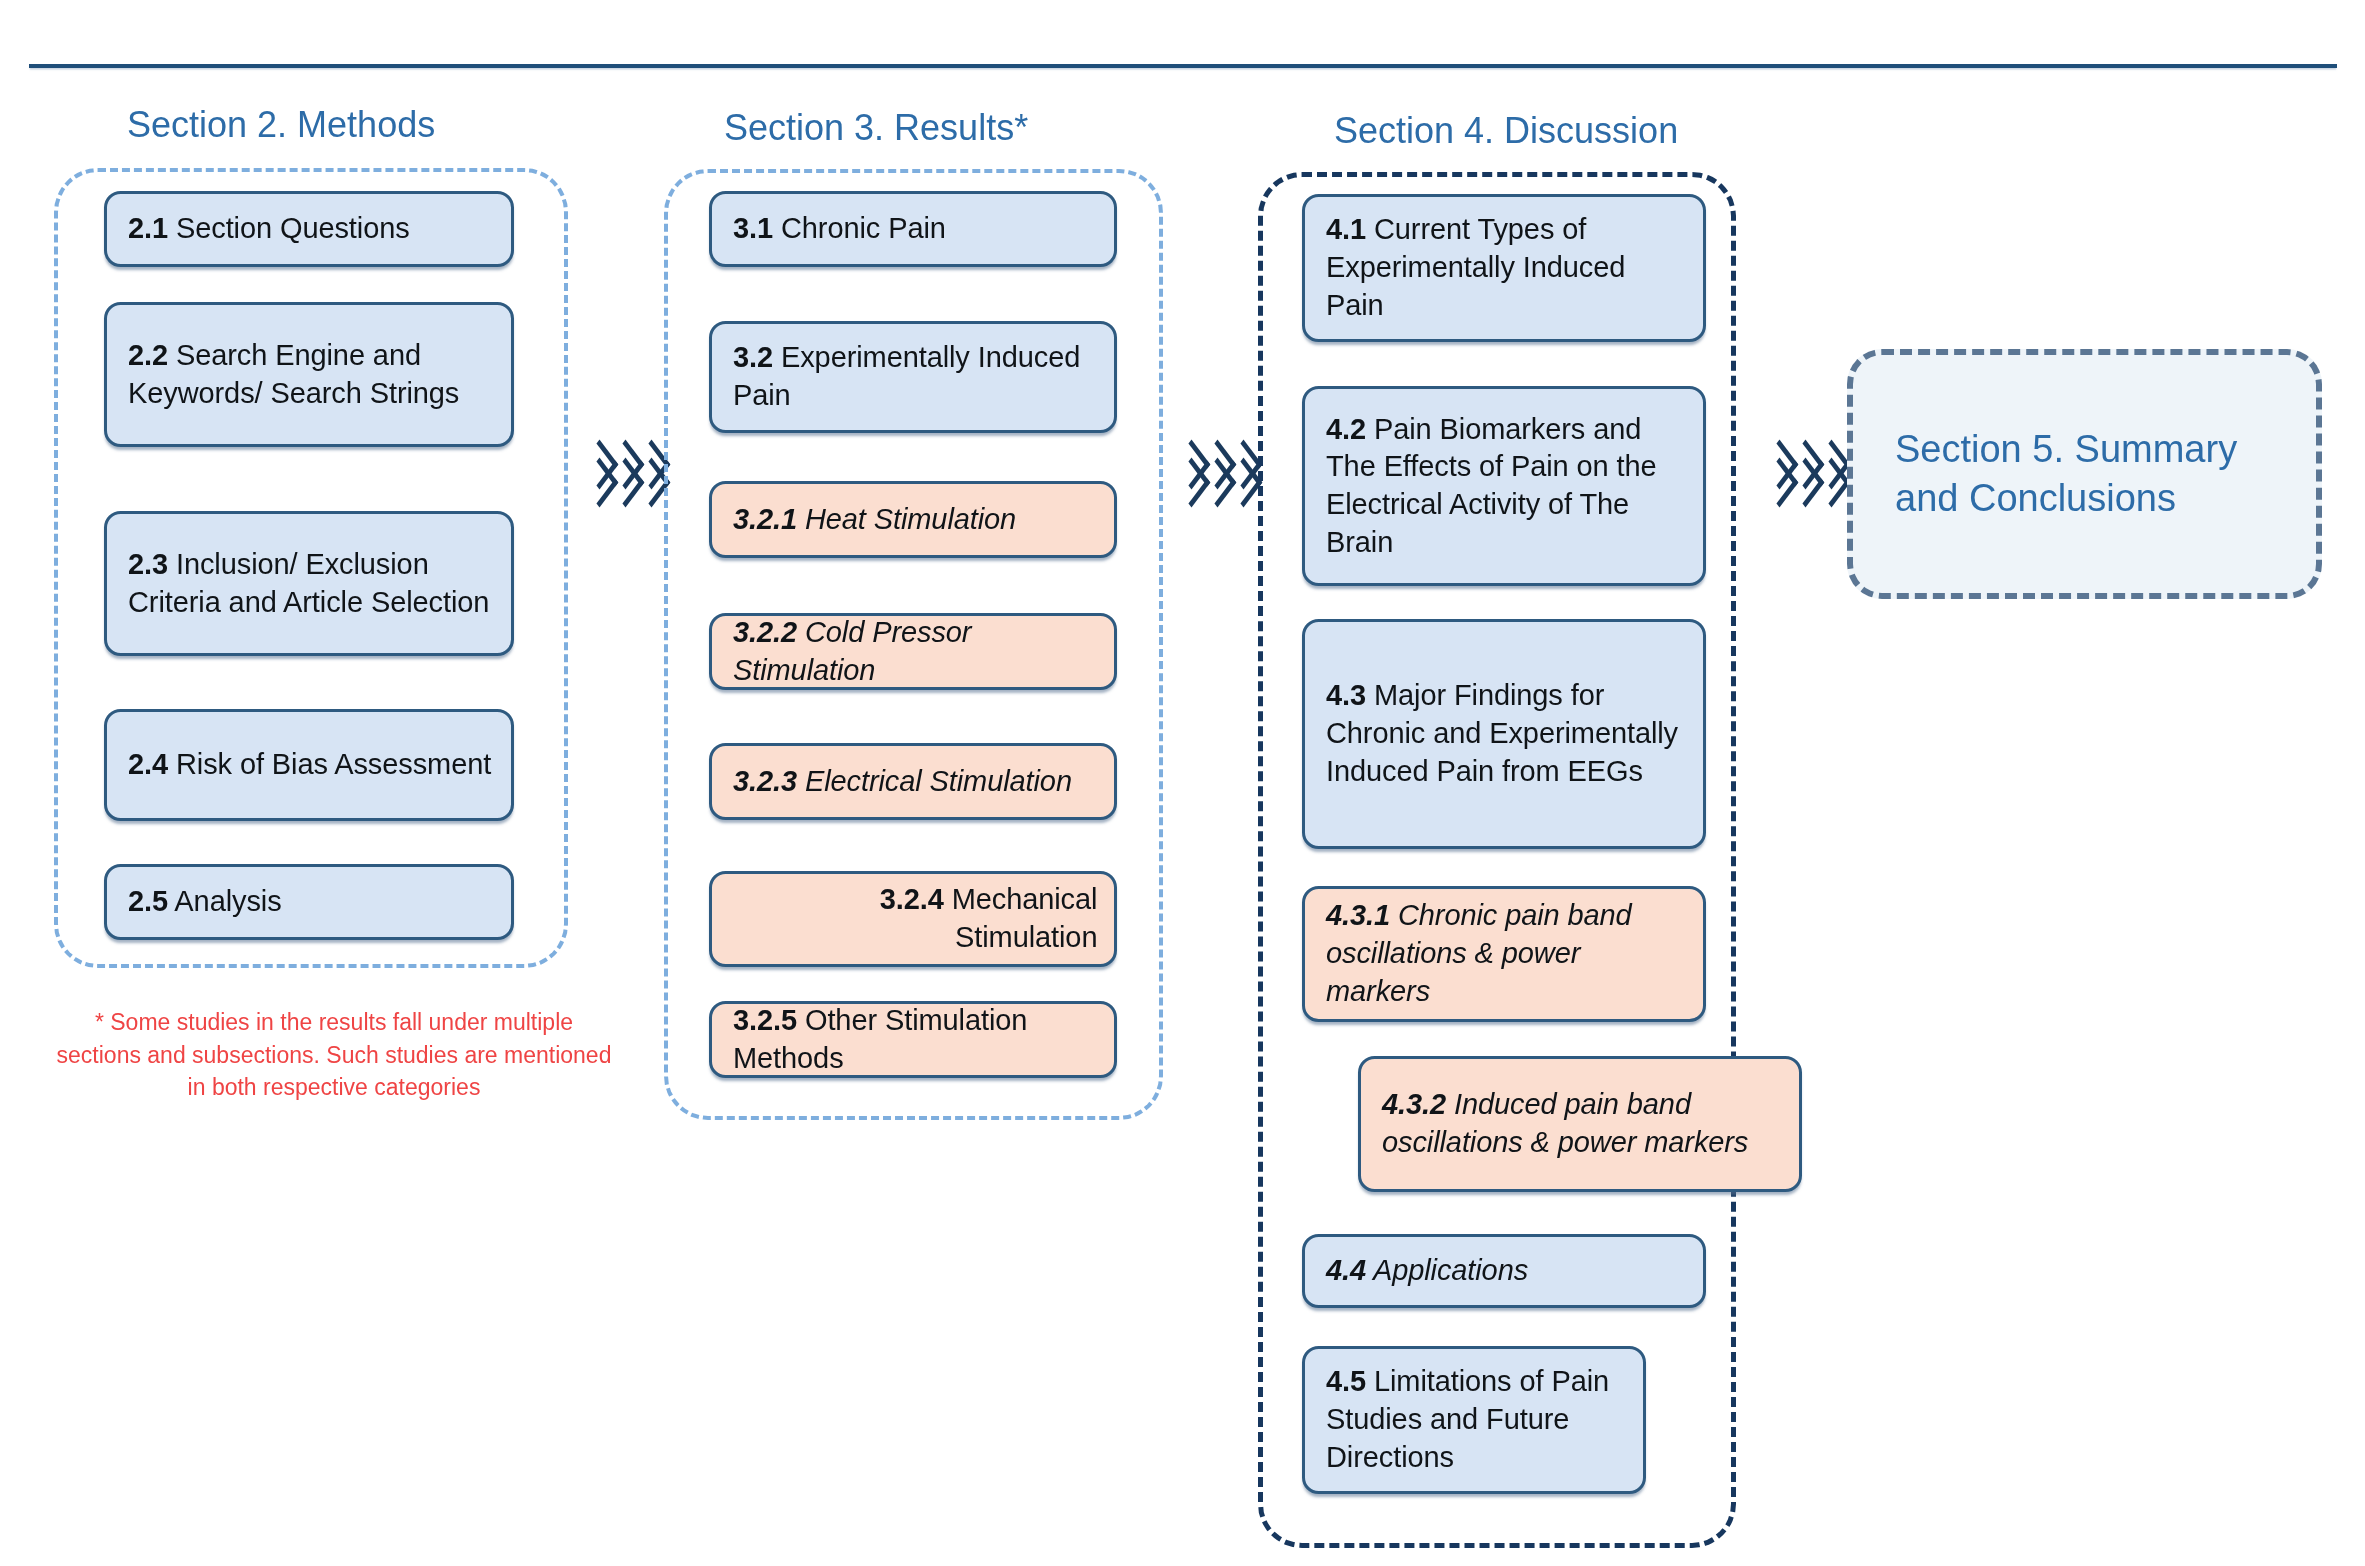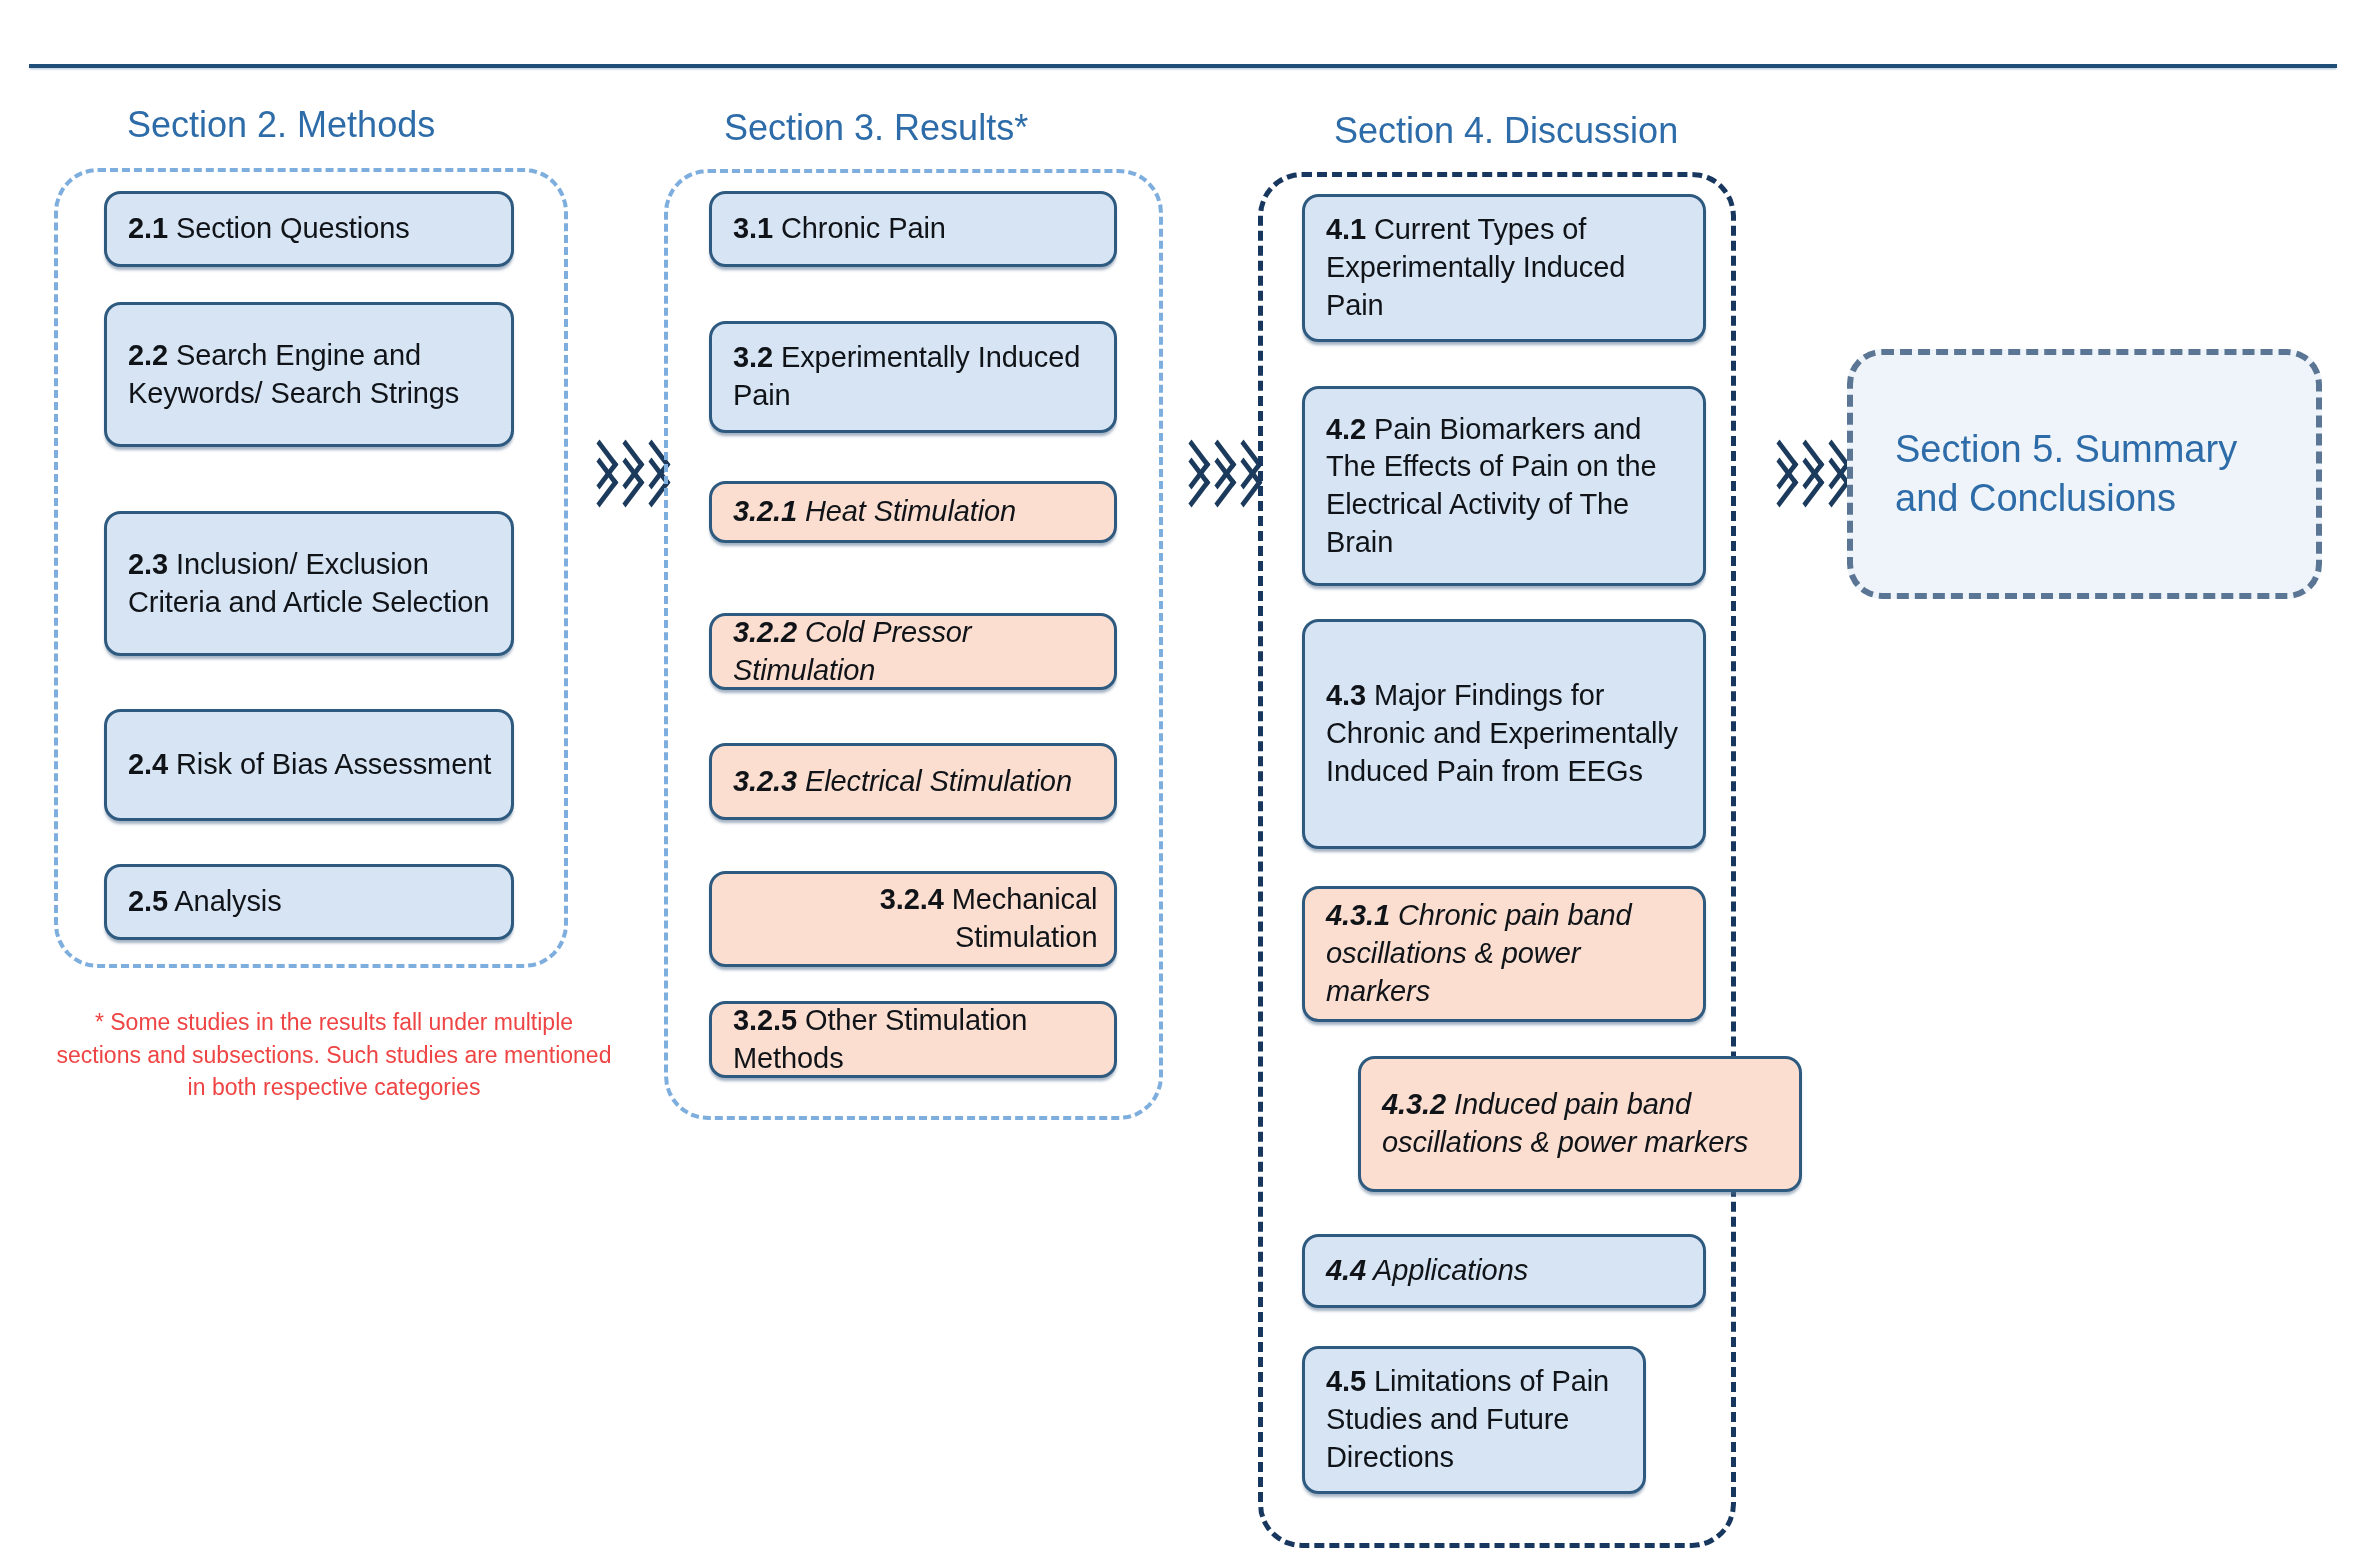--- a/index.html
+++ b/index.html
@@ -190,21 +190,21 @@
     <b>3.1</b><span> Chronic Pain</span>
   </div>
 </div>
 
 <div class="item fill-blue" style="left:709px; top:321px; width:408px; height:112px;">
   <div class="txt">
     <b>3.2</b><span> Experimentally Induced Pain</span>
   </div>
 </div>
 
-<div class="item fill-peach italic" style="left:709px; top:481px; width:408px; height:62px;">
+<div class="item fill-peach italic" style="left:709px; top:481px; width:408px; height:77px;">
   <div class="txt">
     <b>3.2.1</b><span> Heat Stimulation</span>
   </div>
 </div>
 
 <div class="item fill-peach italic" style="left:709px; top:613px; width:408px; height:77px;">
   <div class="txt">
     <b>3.2.2</b><span> Cold Pressor Stimulation</span>
   </div>
 </div>

